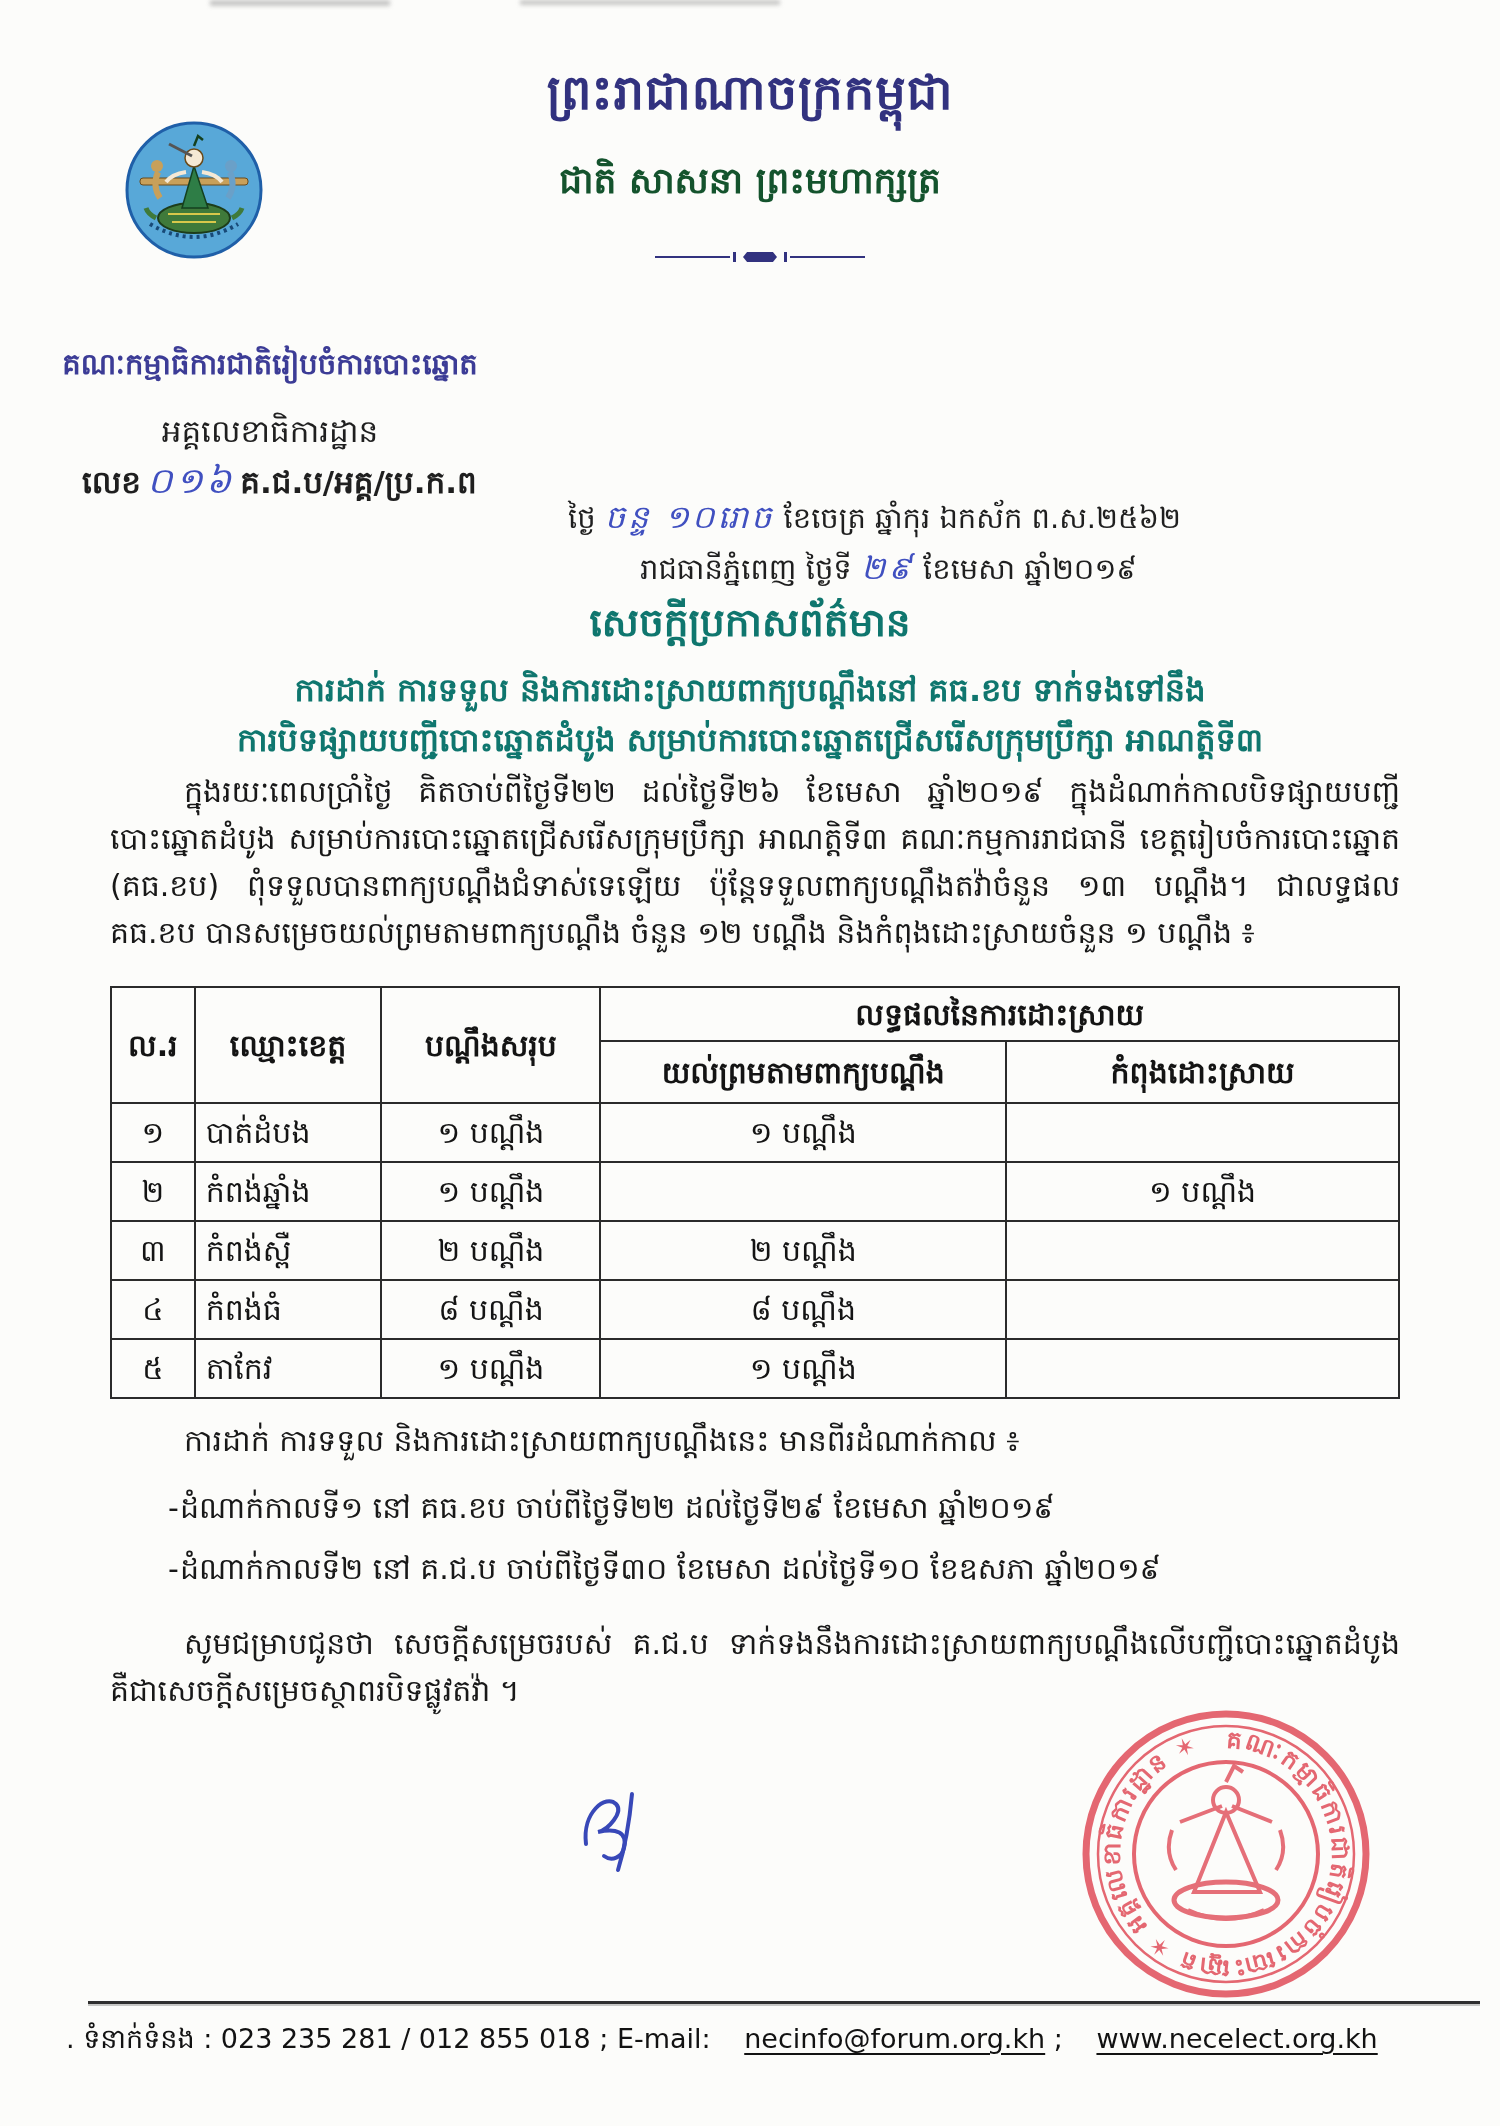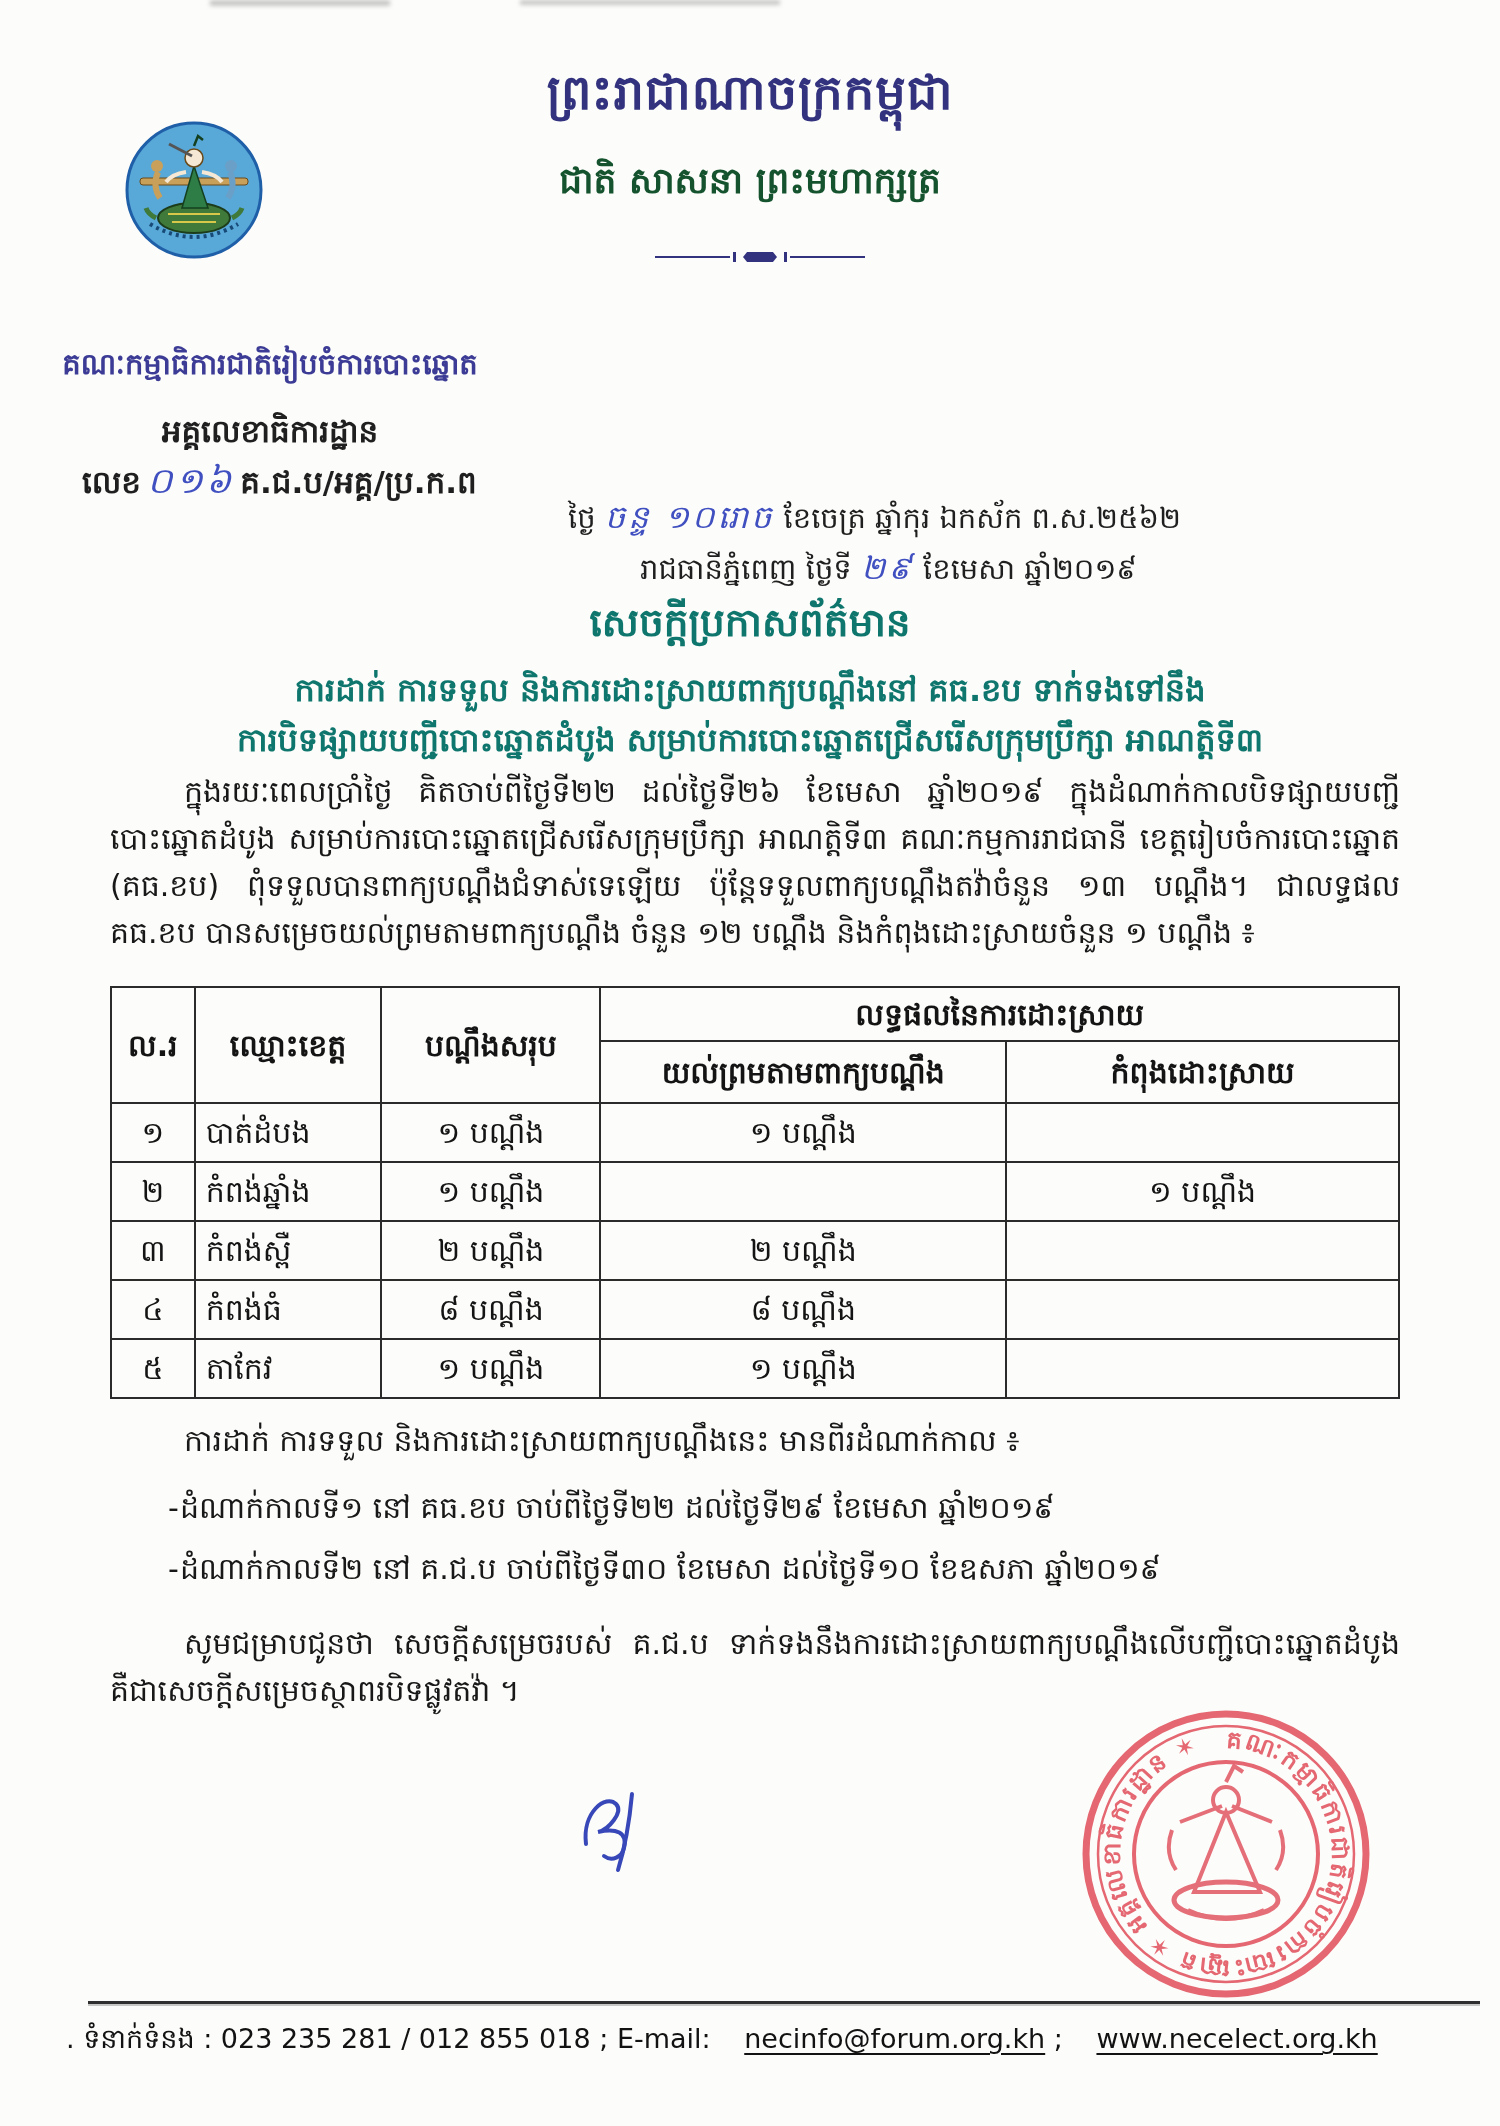--- a/index.html
+++ b/index.html
@@ -21,21 +21,21 @@
   .divider .line{flex:1;height:2px;background:#32327f;}
   .divider .gem{width:34px;height:10px;margin:0 4px;background:#32327f;
     clip-path:polygon(0 50%,12% 0,88% 0,100% 50%,88% 100%,12% 100%);}
   .divider .tick{width:3px;height:10px;background:#32327f;margin:0 3px;}
 
   .logo-wrap{top:120px;left:124px;width:140px;height:140px;}
 
   .committee{top:346px;left:30px;width:480px;text-align:center;
     font-size:29px;font-weight:bold;color:#3c3c96;}
   .secretariat{top:412px;left:30px;width:480px;text-align:center;
-    font-size:31px;font-weight:bold;color:#1f1f1f;}
+    font-size:31px;font-weight:normal;color:#1f1f1f;}
   .doc-number{top:458px;left:82px;width:520px;
     font-size:31px;font-weight:bold;color:#1f1f1f;display:flex;align-items:baseline;gap:6px;}
   .handwritten{font-weight:normal;font-style:italic;color:#4050c0;letter-spacing:3px;}
   .doc-number .handwritten{font-size:36px;}
 
   .dateline{top:492px;left:568px;width:640px;font-size:29px;line-height:50px;color:#1f1f1f;}
   .dateline .l2{padding-left:72px;}
   .dateline .handwritten{font-size:32px;}
 
   

